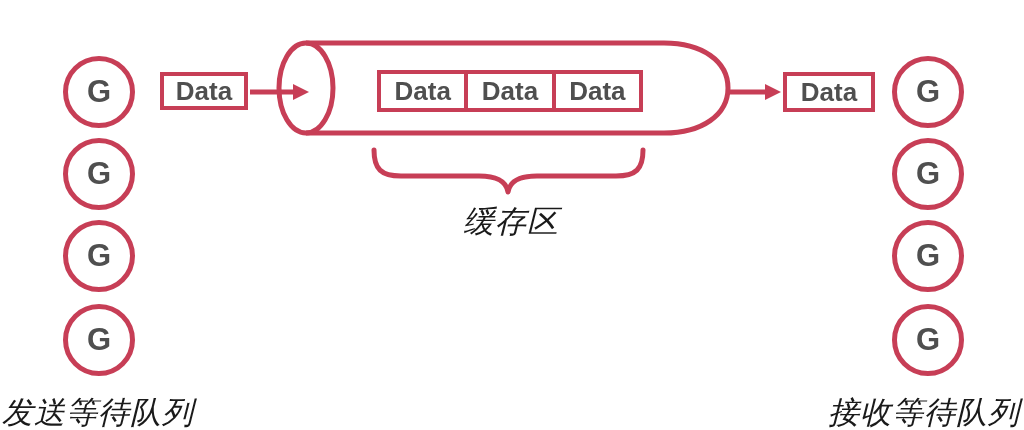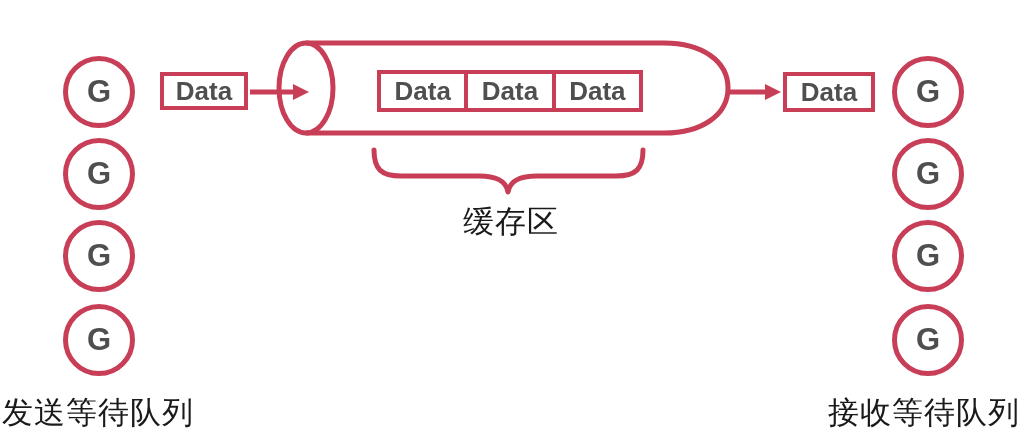--- a/index.html
+++ b/index.html
@@ -36,21 +36,21 @@
     border:4px solid var(--accent);background:var(--background);
     display:flex;
   }
   .buffer-slot{
     flex:1;display:flex;align-items:center;justify-content:center;
     font-weight:bold;font-size:26px;color:var(--label-gray);
   }
   .buffer-slot + .buffer-slot{border-left:4px solid var(--accent);}
   .zh-label{
     position:absolute;color:var(--text-black);
-    font-size:31px;letter-spacing:1px;white-space:nowrap;
+    font-size:31px;letter-spacing:1px;white-space:nowrap;font-style:italic;
   }
   .buffer-caption{left:511px;top:201px;transform:translateX(-50%);}
   .send-caption{left:2px;top:392px;}
   .receive-caption{right:4px;top:392px;}
 </style>
 </head>
 <body>
 
 <div class="stage">
 

